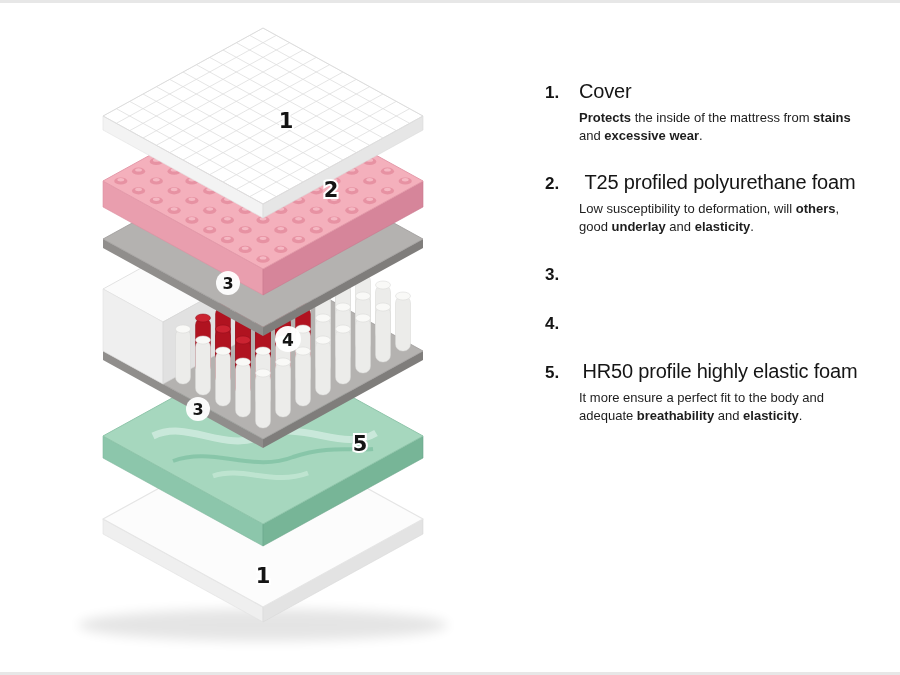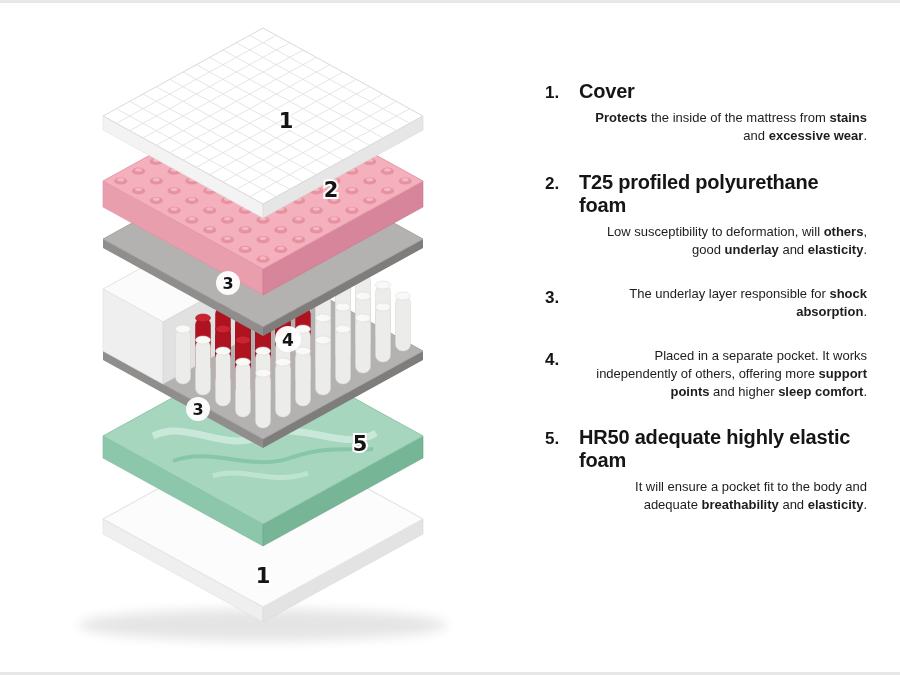--- a/index.html
+++ b/index.html
@@ -11,23 +11,23 @@
   .diagram svg{width:100%;height:100%;display:block;}
   .num-label{font-family:"DejaVu Sans", sans-serif;font-weight:bold;fill:#141414;
              paint-order:stroke;stroke:#ffffff;stroke-width:4px;text-anchor:middle;}
   .badge-num{font-family:"DejaVu Sans", sans-serif;font-weight:bold;fill:#141414;text-anchor:middle;}
 
   .legend{position:absolute;left:545px;top:80px;width:325px;
           display:flex;flex-direction:column;gap:26px;}
   .legend-item{display:flex;gap:10px;}
   .legend-num{font-weight:bold;font-size:17px;min-width:24px;padding-top:3px;}
   .legend-body{flex:1;}
-  .legend-title{margin:0 0 6px 0;font-size:20px;font-weight:bold;letter-spacing:-0.2px;line-height:1.15;}
-  .legend-item.centered .legend-title{text-align:left;max-width:282px;}
-  .legend-desc{margin:0;font-size:13px;line-height:1.38;color:#1d1d1d;max-width:288px;text-align:right;}
+  .legend-title{margin:0 0 6px 0;font-size:20px;font-weight:normal;letter-spacing:-0.2px;line-height:1.15;}
+  .legend-item.centered .legend-title{text-align:center;max-width:282px;}
+  .legend-desc{margin:0;font-size:13px;line-height:1.38;color:#1d1d1d;max-width:288px;}
   .legend-desc b{font-weight:bold;}
 </style>
 </head>
 <body>
 
 <div class="edge top"></div>
 <div class="edge bottom"></div>
 
 <div class="diagram">
 <svg id="mattress-svg" viewBox="0 0 470 625">
@@ -425,32 +425,30 @@
     <div class="legend-num">2.</div>
     <div class="legend-body">
       <h2 class="legend-title">T25 profiled polyurethane foam</h2>
       <p class="legend-desc"><span>Low susceptibility to deformation, will </span><b>others</b><span>, good </span><b>underlay</b><span> and </span><b>elasticity</b><span>.</span></p>
     </div>
   </section>
 
   <section class="legend-item">
     <div class="legend-num">3.</div>
     <div class="legend-body">
-      <p class="legend-desc"><span>The underlay layer responsible for </span><b>shock absorption</b><span>.</span></p>
     </div>
   </section>
 
   <section class="legend-item">
     <div class="legend-num">4.</div>
     <div class="legend-body">
-      <p class="legend-desc"><span>Placed in a separate pocket. It works independently of others, offering more </span><b>support points</b><span> and higher </span><b>sleep comfort</b><span>.</span></p>
     </div>
   </section>
 
   <section class="legend-item centered">
     <div class="legend-num">5.</div>
     <div class="legend-body">
-      <h2 class="legend-title">HR50 adequate highly elastic foam</h2>
-      <p class="legend-desc"><span>It will ensure a pocket fit to the body and adequate </span><b>breathability</b><span> and </span><b>elasticity</b><span>.</span></p>
+      <h2 class="legend-title">HR50 profile highly elastic foam</h2>
+      <p class="legend-desc"><span>It more ensure a perfect fit to the body and adequate </span><b>breathability</b><span> and </span><b>elasticity</b><span>.</span></p>
     </div>
   </section>
 
 </aside>
 
 </body></html>

